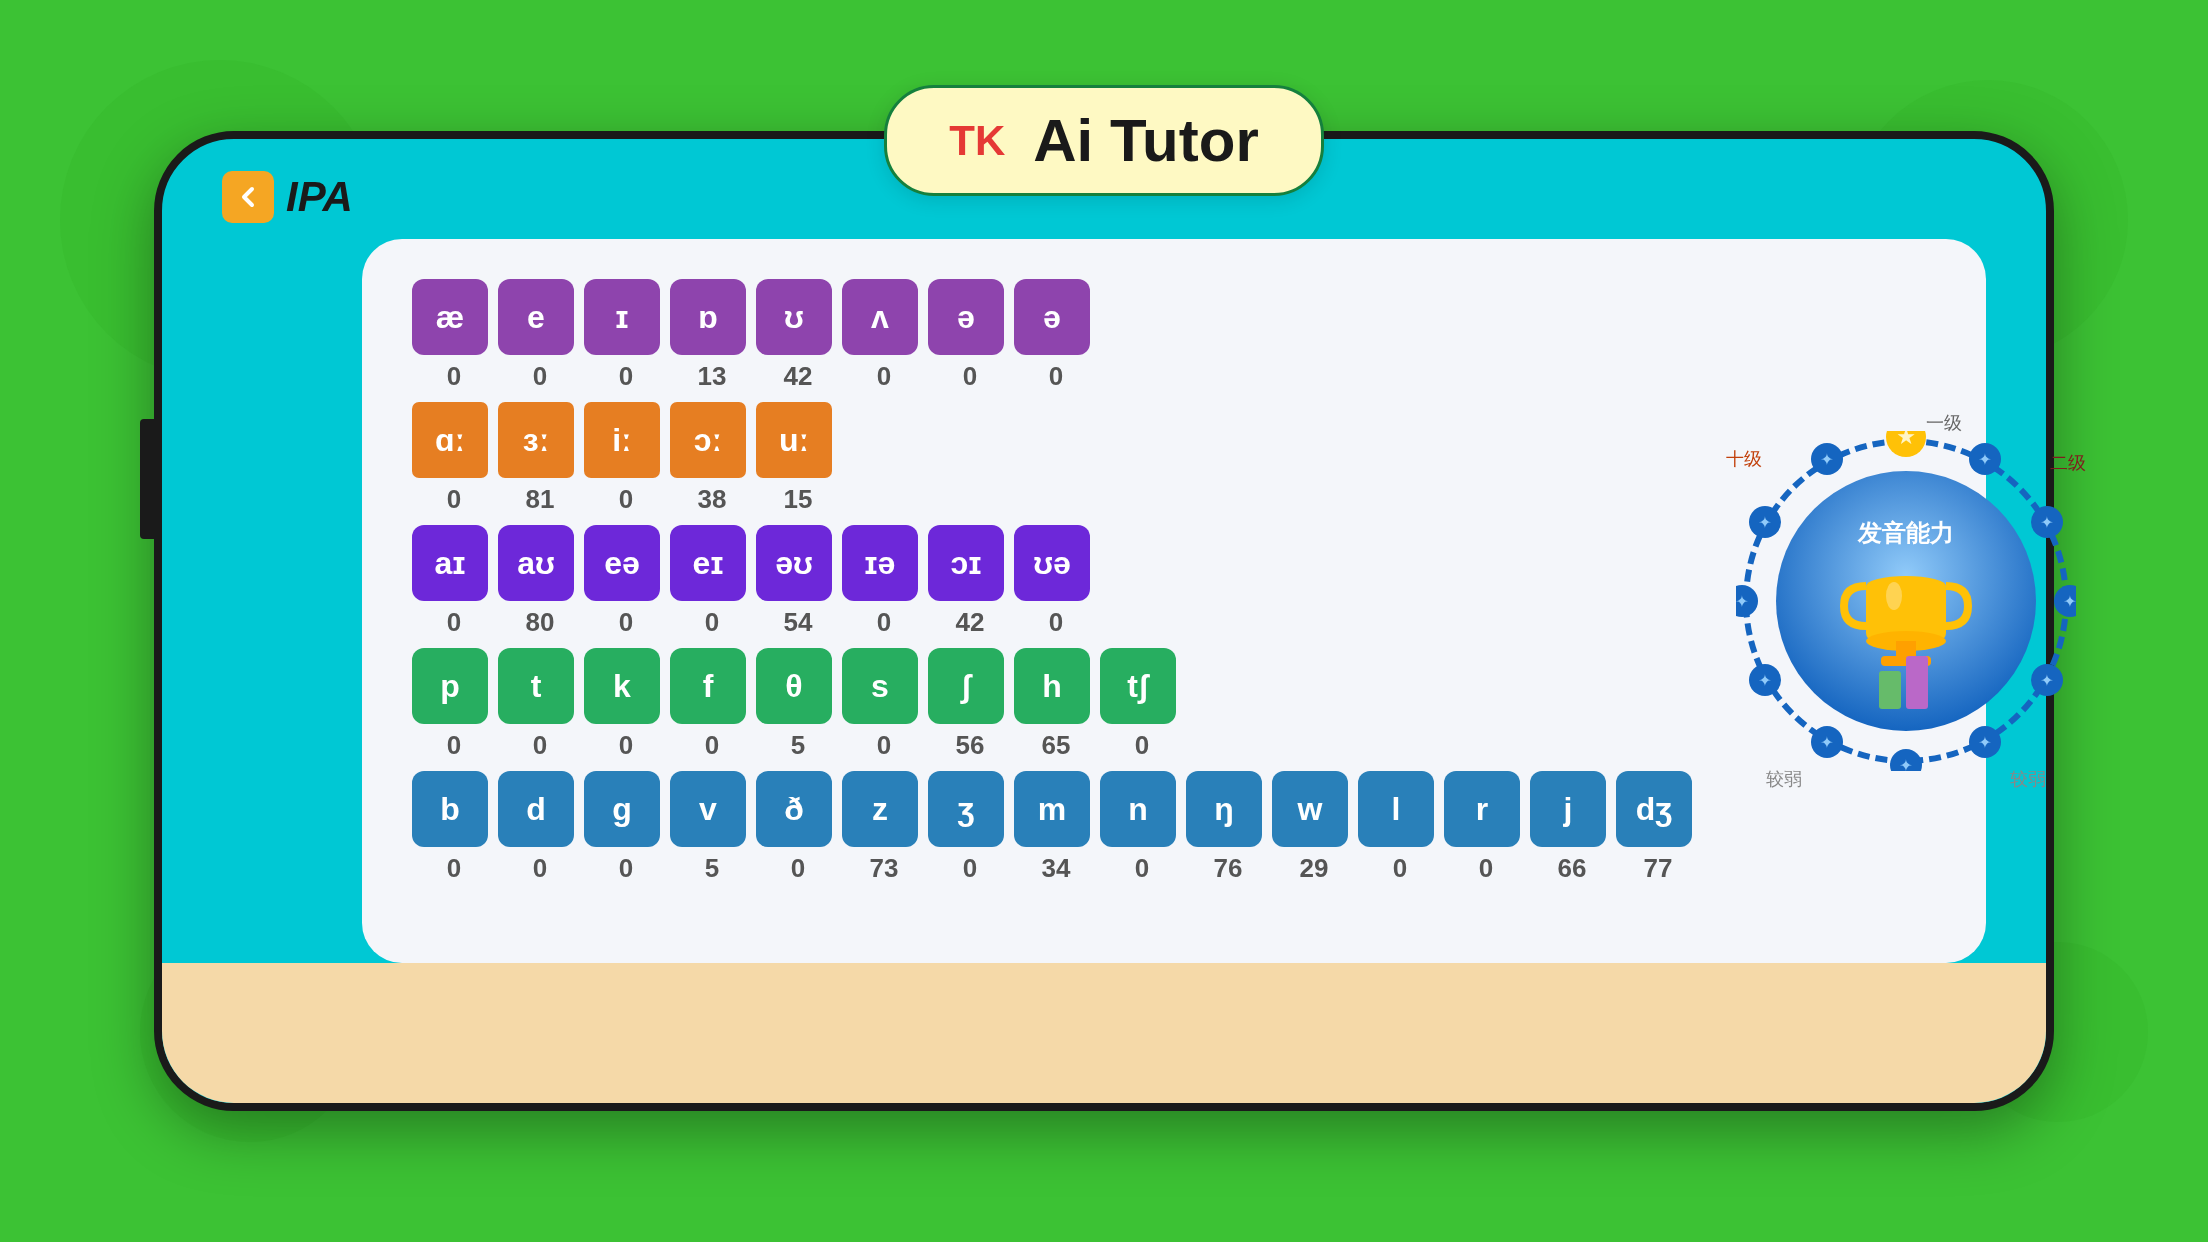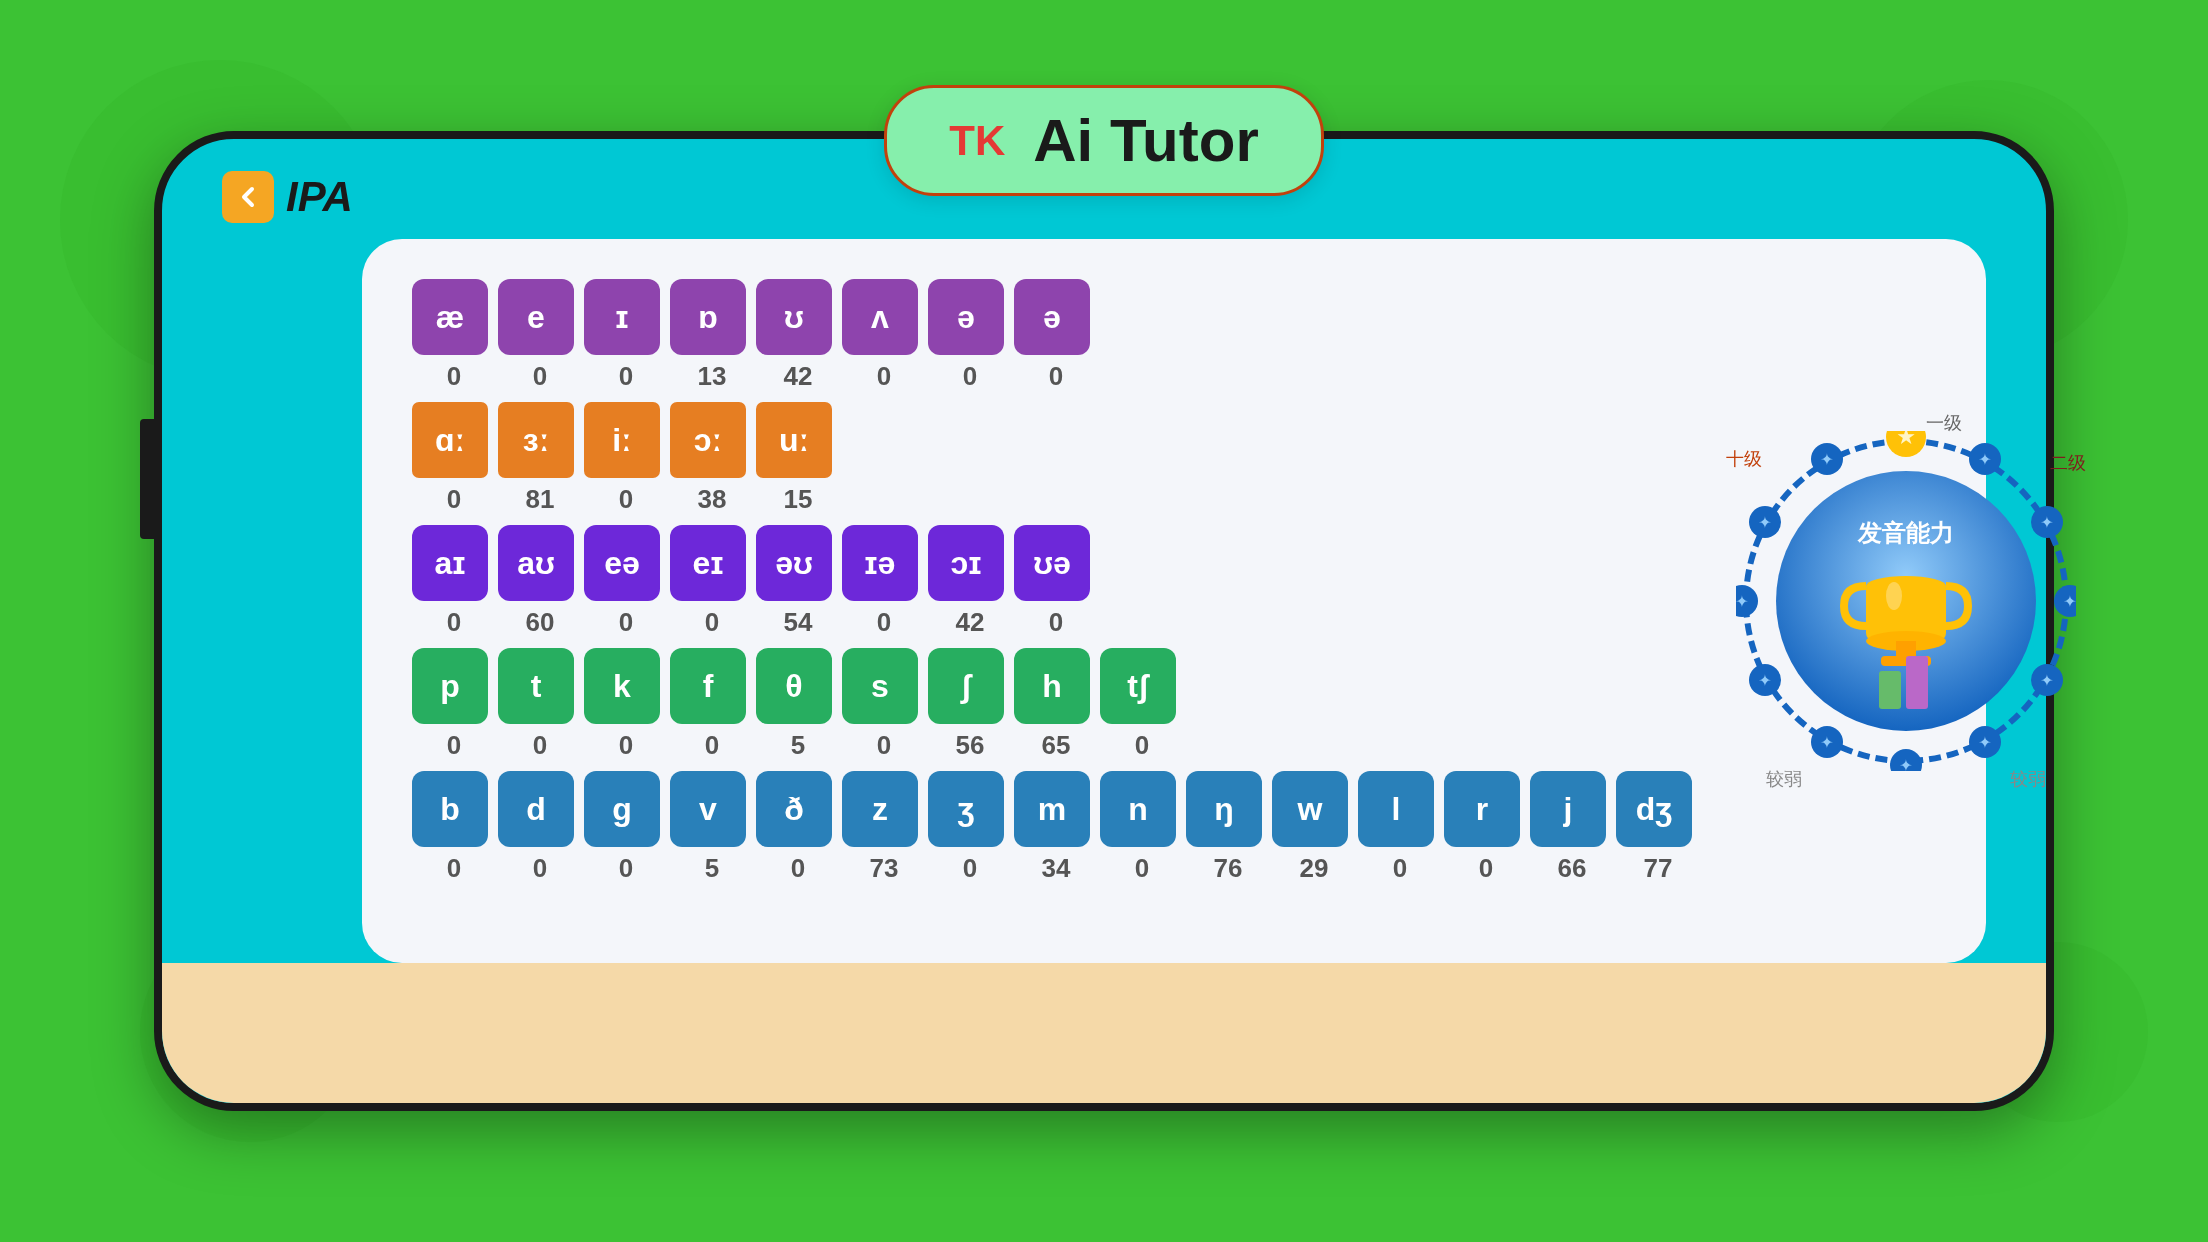--- a/index.html
+++ b/index.html
@@ -62,30 +62,30 @@
       background: #f5d9a8;
       border-radius: 0 0 72px 72px;
     }
 
     
     .top-bar {
       position: absolute;
       top: -54px;
       left: 50%;
       transform: translateX(-50%);
-      background: #86efac;
+      background: #fef9c3;
       border-radius: 50px;
       padding: 18px 60px;
       display: flex;
       align-items: center;
       gap: 28px;
       box-shadow: 0 4px 20px rgba(0,0,0,0.12);
       min-width: 440px;
       justify-content: center;
-      border: 3px solid #c2410c;
+      border: 3px solid #15803d;
     }
     .top-bar-logo {
       font-size: 42px;
       font-weight: 900;
       color: #e53935;
     }
     .top-bar-title {
       font-size: 60px;
       font-weight: 800;
       color: #1a1a1a;
@@ -286,21 +286,21 @@
           <button class="ph-btn">aʊ</button>
           <button class="ph-btn">eə</button>
           <button class="ph-btn">eɪ</button>
           <button class="ph-btn">əʊ</button>
           <button class="ph-btn">ɪə</button>
           <button class="ph-btn">ɔɪ</button>
           <button class="ph-btn">ʊə</button>
         </div>
         <div class="phoneme-counts">
           <span class="ph-count">0</span>
-          <span class="ph-count">60</span>
+          <span class="ph-count">80</span>
           <span class="ph-count">0</span>
           <span class="ph-count">0</span>
           <span class="ph-count">54</span>
           <span class="ph-count">0</span>
           <span class="ph-count">42</span>
           <span class="ph-count">0</span>
         </div>
       </div>
 
       <div class="phoneme-row row-green">

